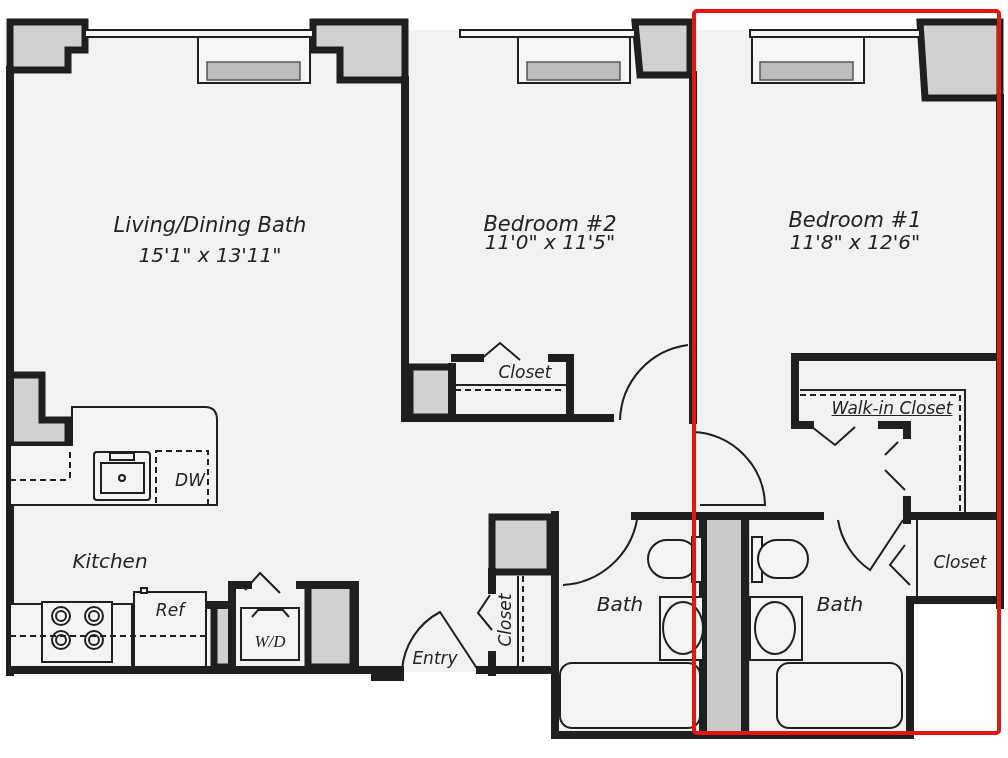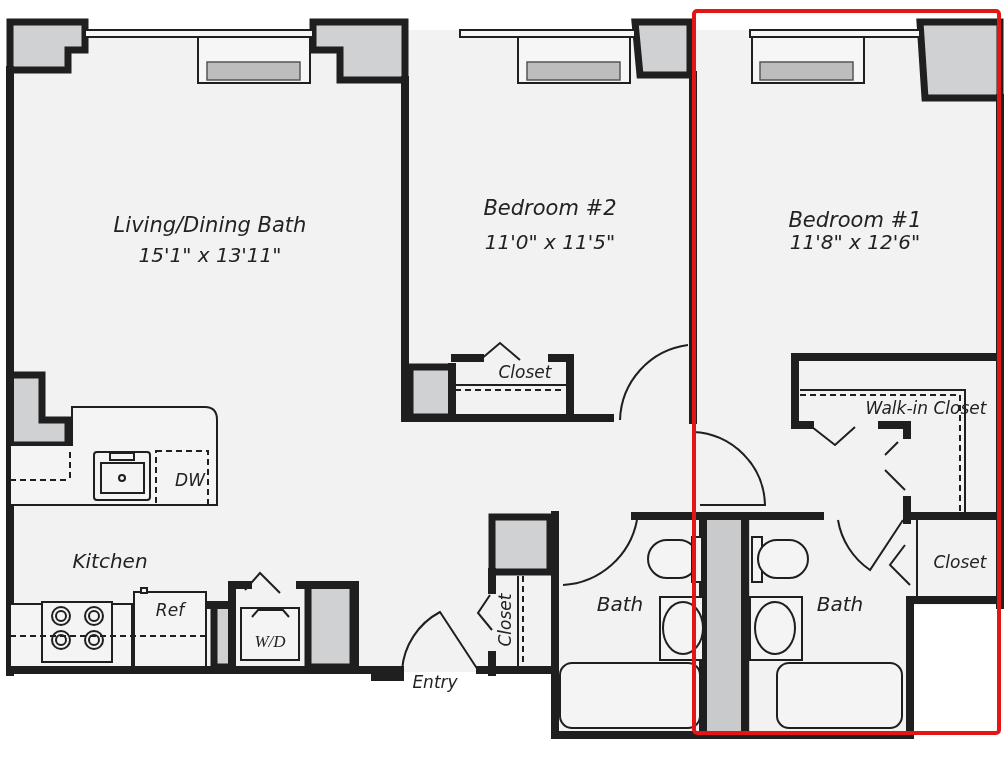--- a/index.html
+++ b/index.html
@@ -163,32 +163,32 @@
     <ellipse cx="775" cy="628" rx="20" ry="26"></ellipse>
     <rect x="777" y="663" width="125" height="65" rx="12"></rect>
   </g>
 
   <rect x="694" y="11" width="305" height="722" fill="none" stroke="#e41515" stroke-width="4" rx="3"></rect>
 </svg>
 
 <div class="label room-name" style="left:80px;top:213px;width:260px;">Living/Dining Bath</div>
 <div class="label room-dim" style="left:80px;top:243px;width:260px;">15'1" x 13'11"</div>
 
-<div class="label room-name" style="left:460px;top:196px;width:180px;">Bedroom #2</div>
+<div class="label room-name" style="left:460px;top:212px;width:180px;">Bedroom #2</div>
 <div class="label room-dim" style="left:460px;top:230px;width:180px;">11'0" x 11'5"</div>
 
 <div class="label room-name" style="left:765px;top:200px;width:180px;margin-top:8px;">Bedroom #1</div>
 <div class="label room-dim" style="left:765px;top:230px;width:180px;">11'8" x 12'6"</div>
 
 <div class="label room-name" style="left:60px;top:540px;width:100px;font-size:20px;margin-top:9px;">Kitchen</div>
 
 <div class="label small" style="left:490px;top:362px;width:70px;">Closet</div>
-<div class="label small" style="left:856px;top:398px;width:140px;">Walk-in Closet</div>
+<div class="label small" style="left:822px;top:398px;width:140px;text-decoration:underline;">Walk-in Closet</div>
 <div class="label small" style="left:918px;top:552px;width:84px;">Closet</div>
 <div class="label small" style="left:470px;top:610px;width:70px;transform:rotate(-90deg);">Closet</div>
-<div class="label small" style="left:405px;top:648px;width:60px;margin-top:24px;">Entry</div>
+<div class="label small" style="left:405px;top:648px;width:60px;">Entry</div>
 
 <div class="label" style="left:585px;top:592px;width:70px;font-size:20px;">Bath</div>
 <div class="label" style="left:805px;top:592px;width:70px;font-size:20px;">Bath</div>
 
 <div class="label small" style="left:168px;top:470px;width:44px;">DW</div>
 <div class="label small" style="left:140px;top:600px;width:60px;">Ref</div>
 <div class="label small" style="left:243px;top:632px;width:54px;font-family:Liberation Serif, serif;">W/D</div>
 
 </body></html>

